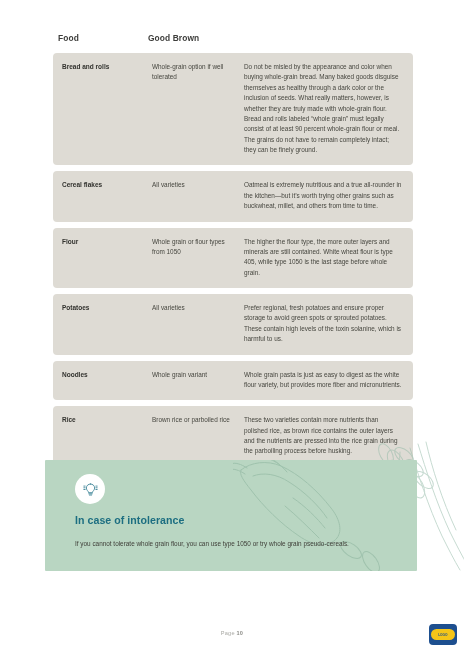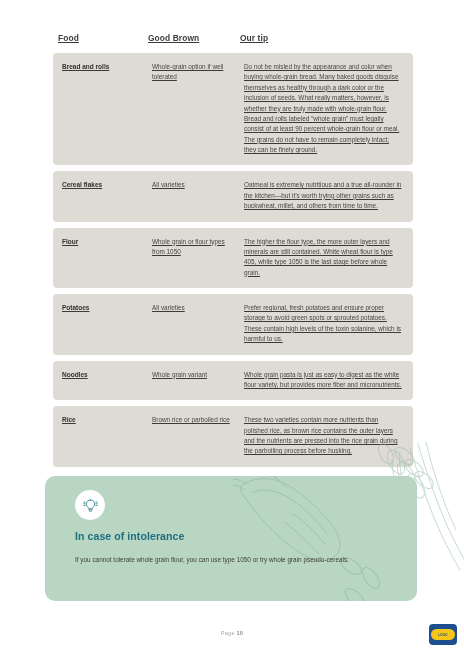--- a/index.html
+++ b/index.html
@@ -21,21 +21,20 @@
     height: 654px;
     background: #ffffff;
   }
 
   
   .table-wrap {
     position: absolute;
     left: 53px;
     top: 33px;
     width: 360px;
-    text-decoration: underline;
   }
   .thead {
     display: flex;
     padding: 0 5px 10px 5px;
   }
   .th {
     font-size: 8.4px;
     font-weight: bold;
     color: #3d3d3b;
     letter-spacing: .1px;
@@ -72,24 +71,24 @@
   }
   .td-tip {
     flex: 1 1 auto;
     padding-right: 2px;
   }
 
   
   .callout {
     position: absolute;
     left: 45px;
-    top: 476px;
+    top: 460px;
     width: 372px;
-    height: 125px;
-    border-radius: 10px;
+    height: 111px;
+    border-radius: 1px;
     background: #b9d6c2;
     overflow: hidden;
   }
   .callout-deco {
     position: absolute;
     right: -6px;
     top: -10px;
     width: 190px;
     height: 160px;
     pointer-events: none;
@@ -183,21 +182,20 @@
 </head>
 <body>
 
 <div class="page">
 
   <div class="table-wrap">
 
     <div class="thead">
       <div class="th col-food">Food</div>
       <div class="th col-choice">Good Brown</div>
-      <div class="th col-tip">Our tip</div>
     </div>
 
     <div class="trow">
       <div class="td td-food">Bread and rolls</div>
       <div class="td td-choice">Whole-grain option if well tolerated</div>
       <div class="td td-tip">Do not be misled by the appearance and color when buying whole-grain bread. Many baked goods disguise themselves as healthy through a dark color or the inclusion of seeds. What really matters, however, is whether they are truly made with whole-grain flour. Bread and rolls labeled “whole grain” must legally consist of at least 90 percent whole-grain flour or meal. The grains do not have to remain completely intact; they can be finely ground.</div>
     </div>
 
     <div class="trow">
       <div class="td td-food">Cereal flakes</div>

